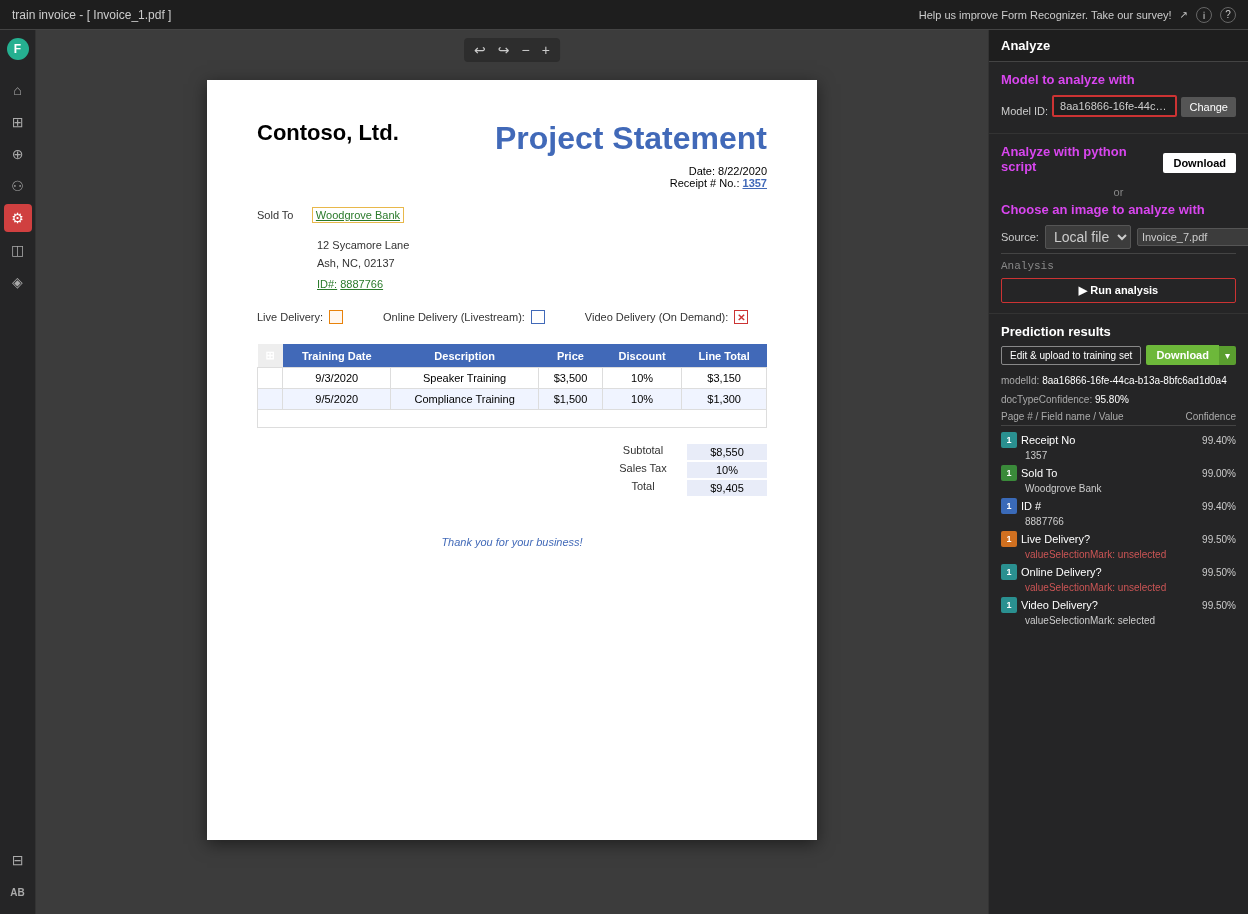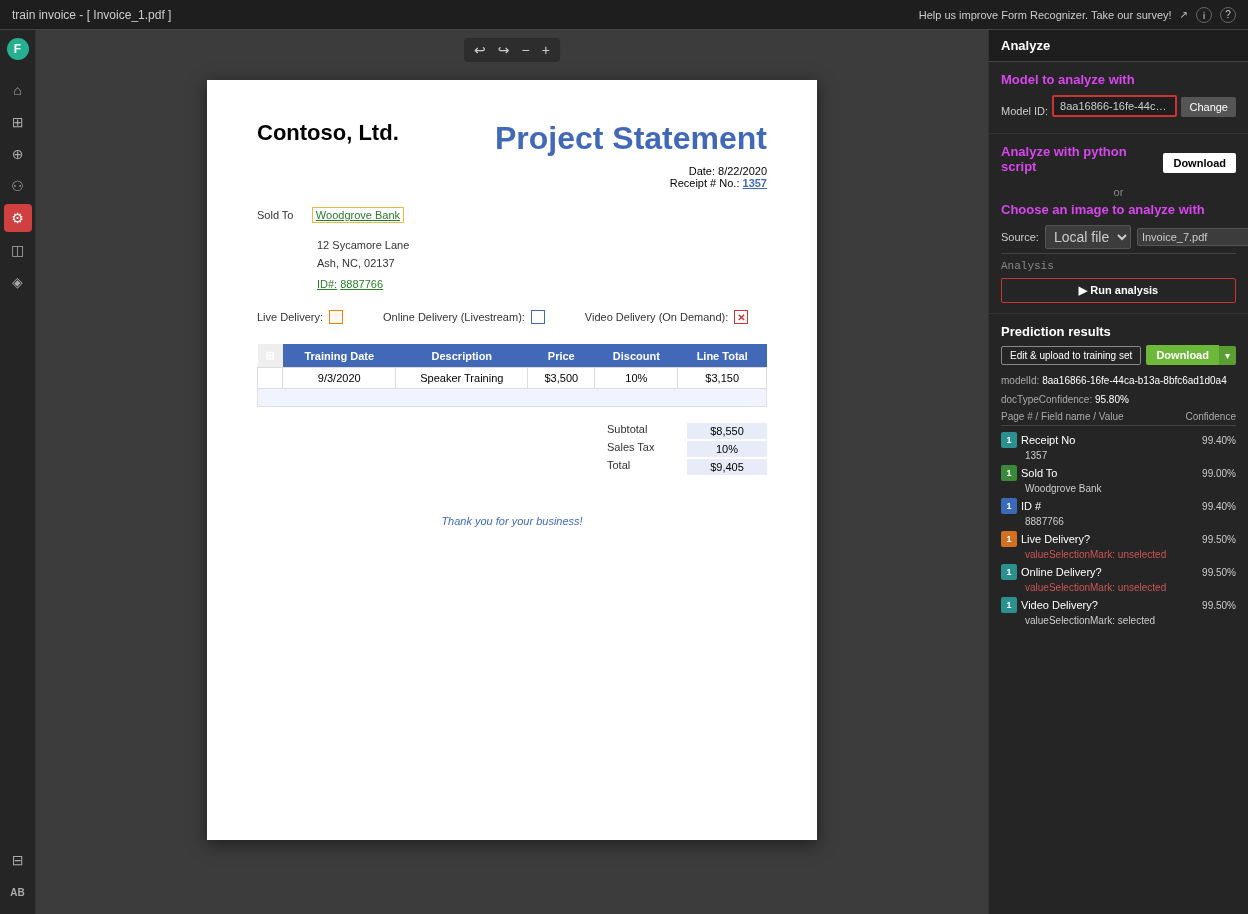--- a/index.html
+++ b/index.html
@@ -73,21 +73,21 @@
     .checkbox-square.red-x { border: 1.5px solid #cc3333; color: #cc3333; font-weight: bold; }
 
     .inv-table { width: 100%; border-collapse: collapse; margin-top: 8px; font-size: 11px; }
     .inv-table th { background: #4169b8; color: #fff; padding: 5px 8px; text-align: center; }
     .inv-table td { padding: 4px 8px; text-align: center; border: 1px solid #ddd; }
     .inv-table tr:nth-child(even) td { background: #f0f4ff; }
     .inv-table .tbl-icon { width: 20px; background: #eee; }
 
     .inv-totals { margin-top: 16px; display: flex; flex-direction: column; align-items: flex-end; gap: 2px; font-size: 11px; }
     .inv-totals-row { display: flex; gap: 0; }
-    .inv-totals-row .tlabel { width: 80px; text-align: left; padding-right: 8px; color: #333; }
+    .inv-totals-row .tlabel { width: 80px; text-align: center; padding-right: 8px; color: #333; }
     .inv-totals-row .tvalue { width: 80px; text-align: center; background: #e8ecf8; padding: 2px 6px; }
 
     .inv-footer { text-align: center; margin-top: 40px; font-size: 11px; color: #4169b8; font-style: italic; }
 
     
     .right-panel {
       width: 260px; background: #252526; border-left: 1px solid #333;
       display: flex; flex-direction: column; overflow-y: auto; flex-shrink: 0;
     }
     .panel-header {
@@ -275,20 +275,28 @@
         <tbody>
           <tr>
             <td></td>
             <td>9/3/2020</td>
             <td>Speaker Training</td>
             <td>$3,500</td>
             <td>10%</td>
             <td>$3,150</td>
           </tr>
           <tr>
+            <td></td>
+            <td>9/5/2020</td>
+            <td>Compliance Training</td>
+            <td>$1,500</td>
+            <td>10%</td>
+            <td>$1,300</td>
+          </tr>
+          <tr>
             <td colspan="6" style="height:18px;"></td>
           </tr>
         </tbody>
       </table>
 
       <div class="inv-totals">
         <div class="inv-totals-row">
           <div class="tlabel">Subtotal</div>
           <div class="tvalue">$8,550</div>
         </div>

